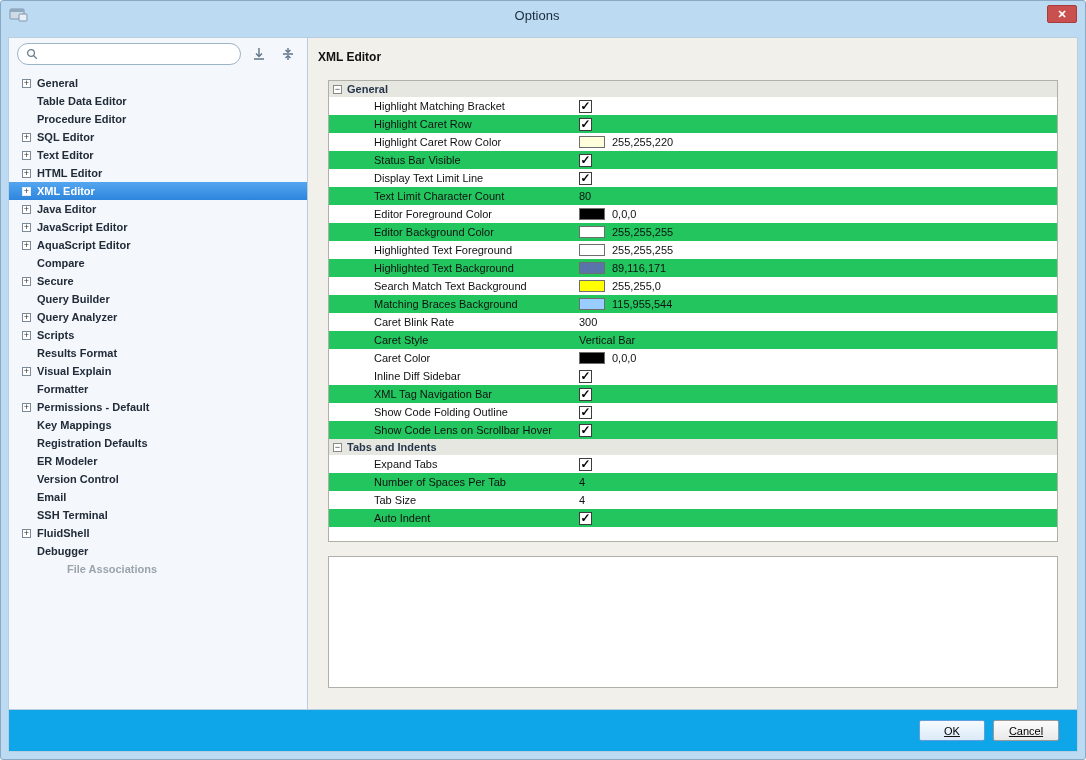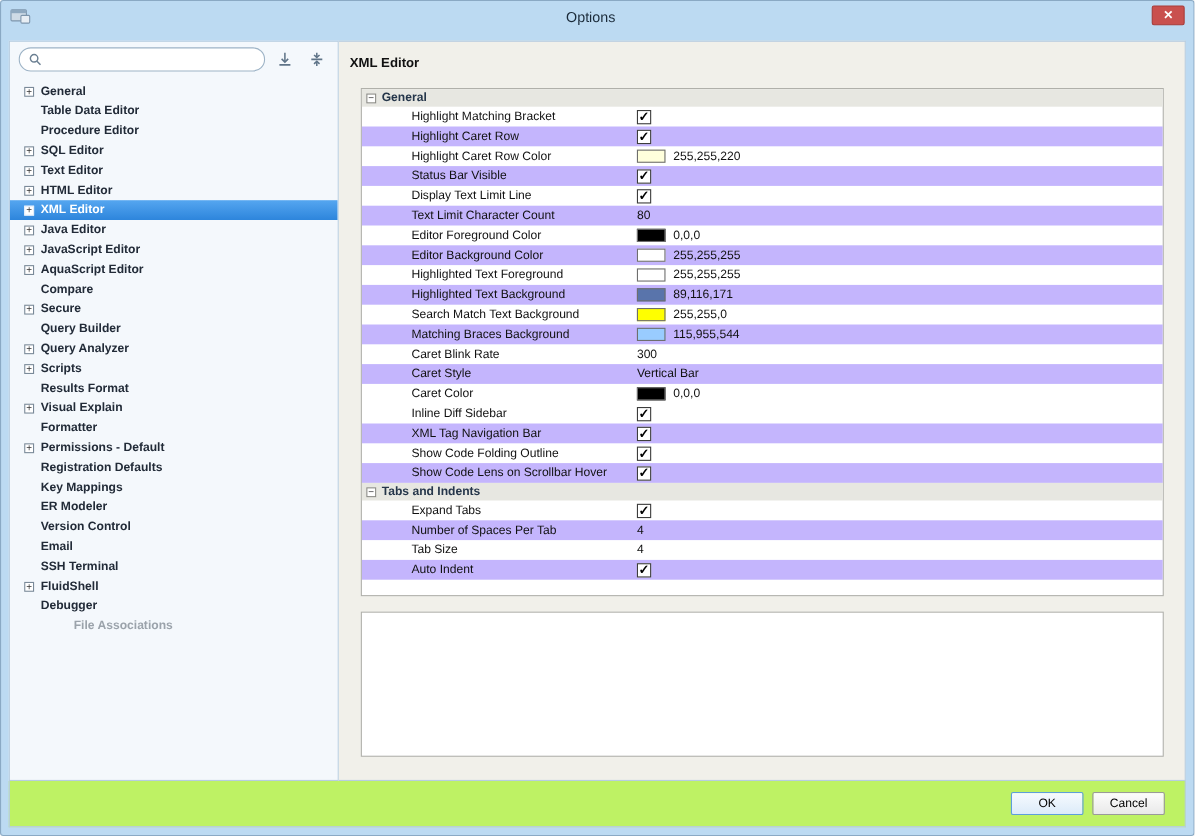--- a/index.html
+++ b/index.html
@@ -42,31 +42,31 @@
 
   
   .main { flex:1; background:#f1f0ea; border:1px solid #b7cde0; border-left:none; padding:12px 0 0 8px; overflow:hidden; }
   .panel-title { font-size:12px; font-weight:bold; color:#111; padding-left:2px; }
   .prop-grid { margin:16px 0 0 12px; width:730px; background:#fff; border:1px solid #b0b0aa; padding-bottom:14px; }
   .section-header { height:16px; background:#e7e7e1; display:flex; align-items:center; gap:5px;
                     padding-left:4px; font-weight:bold; color:#25364a; }
   .collapse-box { width:9px; height:9px; flex:none; border:1px solid #8a8a84; background:#fff;
                   font-size:9px; line-height:7px; text-align:center; color:#333; font-weight:normal; }
   .prop-row { height:18px; display:flex; align-items:center;padding-left:35px; }
-  .prop-row.alt { background:#c4b5fd; }
+  .prop-row.alt { background:#22c55e; }
   .prop-label { width:215px; flex:none; padding-left:10px; }
   .prop-value { flex:1; display:flex; align-items:center; gap:7px; }
   .checkbox { width:13px; height:13px; border:1px solid #3c3c3c; background:#fff; display:inline-flex;
               align-items:center; justify-content:center; font-size:12px; font-weight:bold; color:#000; line-height:1; }
   .swatch { width:26px; height:12px; border:1px solid #6e6e6e; display:inline-block; }
   .desc-box { margin:14px 0 0 12px; width:730px; height:132px; background:#fff; border:1px solid #b0b0aa; }
 
   
-  .footer { height:42px; flex:none; background:#bef264; border:1px solid #b7cde0; border-top:none;
-            display:flex; align-items:center; justify-content:flex-end; gap:8px; padding-right:18px; }
+  .footer { height:42px; flex:none; background:#0ea5e9; border:1px solid #b7cde0; border-top:none;
+            display:flex; align-items:center; justify-content:flex-end; gap:8px; padding-right:18px;text-decoration:underline; }
   .btn { min-width:66px; height:21px; font-size:11px; font-family:"Liberation Sans", sans-serif;
          display:inline-flex; align-items:center; justify-content:center; border-radius:2px; }
   .btn-ok { border:1px solid #5e9edb; background:linear-gradient(#f6fafe,#dcebf9); }
   .btn-cancel { border:1px solid #9a9a9a; background:linear-gradient(#fcfcfc,#e9e9e9); }
 
   svg { display:block; }
 </style>
 </head>
 <body>
 
@@ -193,25 +193,25 @@
             <div class="tree-item">
               <span class="expander hidden"></span>
               <span class="tree-label">Formatter</span>
             </div>
             <div class="tree-item">
               <span class="expander">+</span>
               <span class="tree-label">Permissions - Default</span>
             </div>
             <div class="tree-item">
               <span class="expander hidden"></span>
+              <span class="tree-label">Key Mappings</span>
+            </div>
+            <div class="tree-item">
+              <span class="expander hidden"></span>
               <span class="tree-label">Registration Defaults</span>
-            </div>
-            <div class="tree-item">
-              <span class="expander hidden"></span>
-              <span class="tree-label">Key Mappings</span>
             </div>
             <div class="tree-item">
               <span class="expander hidden"></span>
               <span class="tree-label">ER Modeler</span>
             </div>
             <div class="tree-item">
               <span class="expander hidden"></span>
               <span class="tree-label">Version Control</span>
             </div>
             <div class="tree-item">

